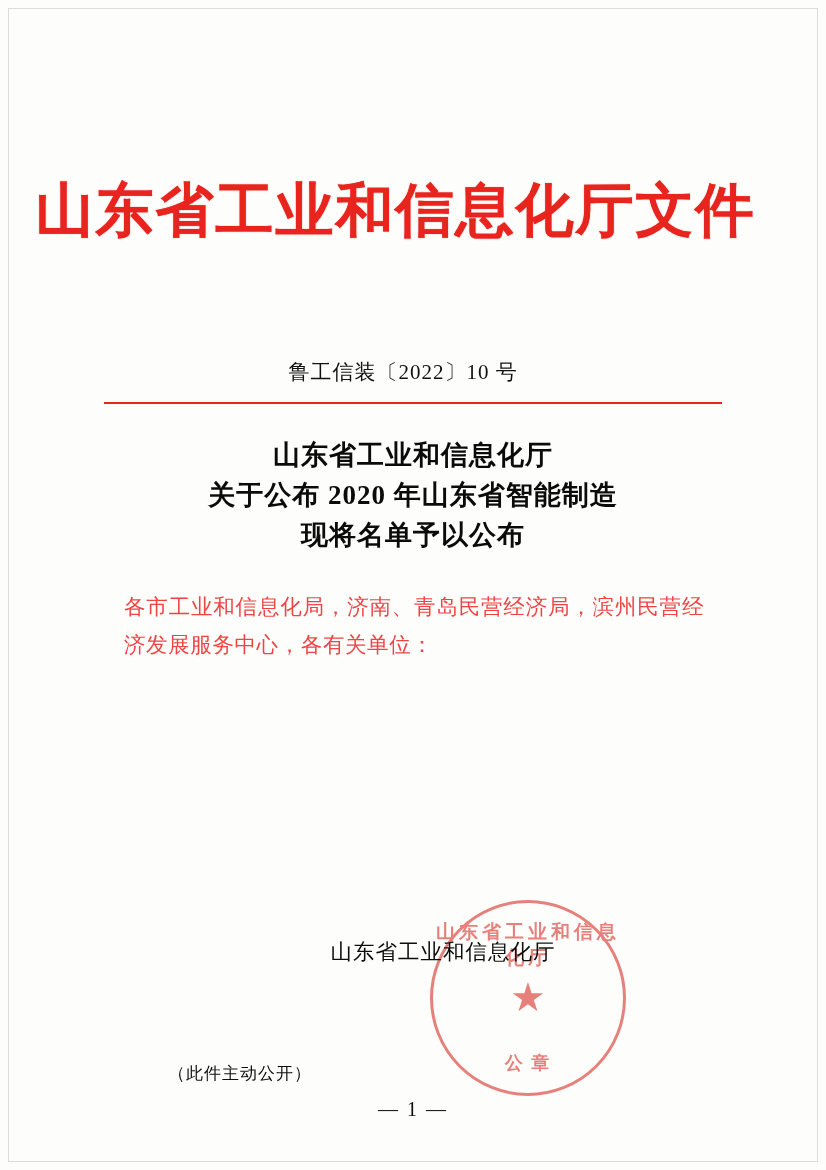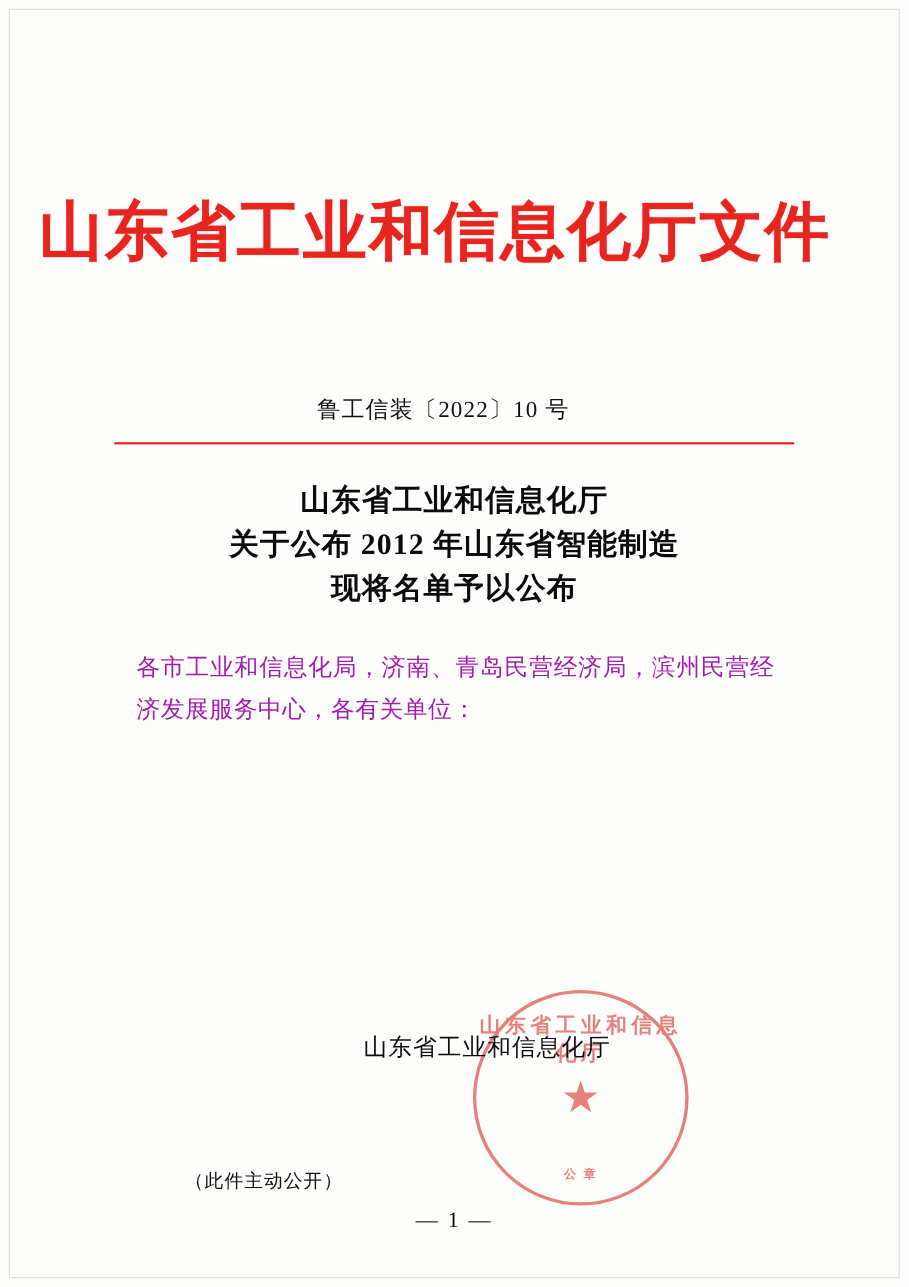--- a/index.html
+++ b/index.html
@@ -79,21 +79,21 @@
     color: #0b0b0b;
     letter-spacing: 1px;
   }
   .content {
     position: absolute;
     left: 124px;
     top: 588px;
     width: 580px;
     font-size: 21.5px;
     line-height: 1.78;
-    color: #a21caf;
+    color: #ef4444;
     text-align: justify;
     letter-spacing: 0.6px;
   }
   .content p {
     margin: 0 0 2px 0;
   }
   .indent {
     text-indent: 2em;
   }
   .attachment {
@@ -142,21 +142,21 @@
     color: #d9342c;
     font-weight: bold;
     letter-spacing: 4px;
   }
   .seal-text-top {
     top: 16px;
     font-size: 19px;
   }
   .seal-text-bottom {
     bottom: 18px;
-    font-size: 11px;
+    font-size: 18px;
     letter-spacing: 2px;
   }
   .public-note {
     position: absolute;
     left: 168px;
     top: 1062px;
     font-size: 17px;
     color: #0d0d0d;
     letter-spacing: 1px;
   }
@@ -180,21 +180,21 @@
   <div class="doc-body">
 
     <div class="masthead">山东省工业和信息化厅文件</div>
 
     <div class="doc-number">鲁工信装〔2022〕10 号</div>
 
     <div class="red-rule"></div>
 
     <div class="title-block">
       <div>山东省工业和信息化厅</div>
-      <div>关于公布 2012 年山东省智能制造</div>
+      <div>关于公布 2020 年山东省智能制造</div>
       <div>现将名单予以公布</div>
     </div>
 
     <div class="content">
       <p>各市工业和信息化局，济南、青岛民营经济局，滨州民营经济发展服务中心，各有关单位：</p>
     </div>
 
     <div class="seal">
       <div class="seal-text-top">山东省工业和信息化厅</div>
       <div class="star">★</div>

